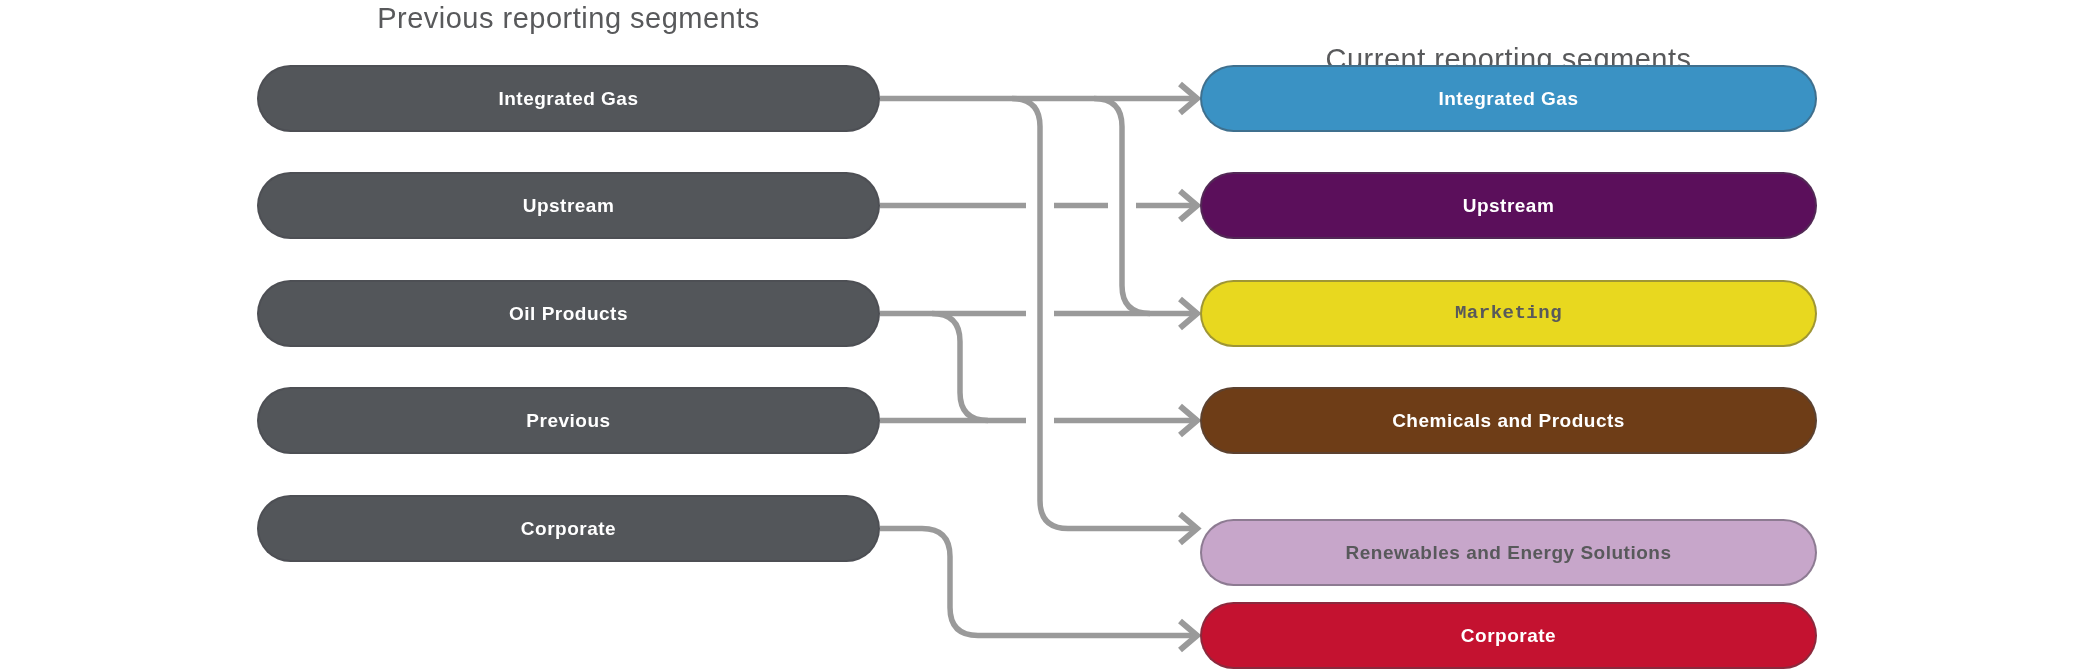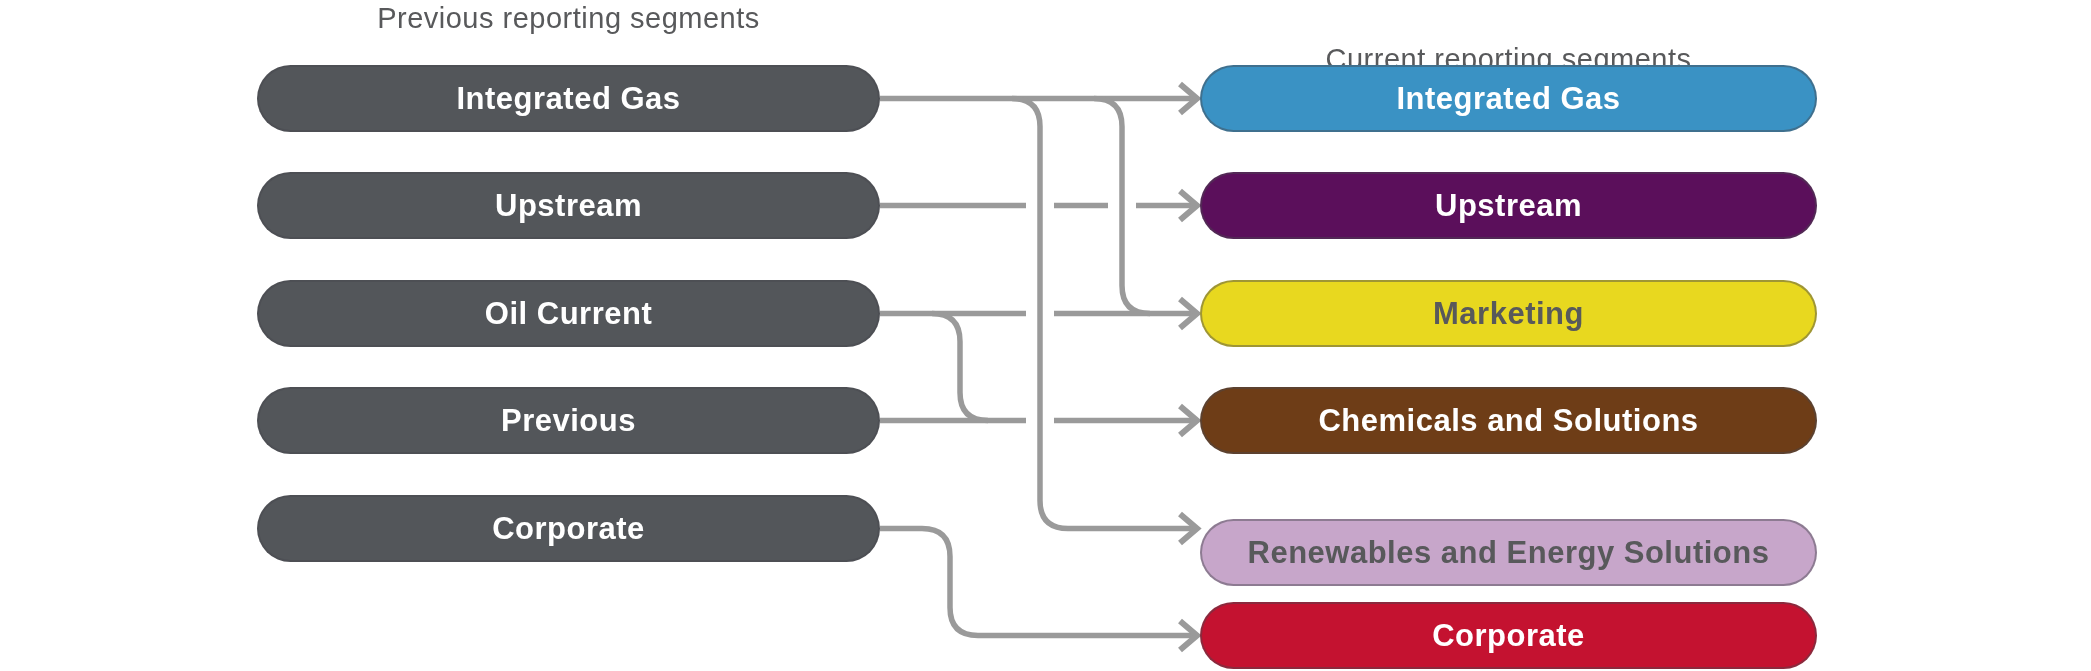--- a/index.html
+++ b/index.html
@@ -24,21 +24,21 @@
     letter-spacing: 0.5px;
   }
   .col-header.left  { left: 257px;  width: 623px; }
   .col-header.right { left: 1200px; width: 617px; margin-top: 41px; }
   .pill {
     position: absolute;
     height: 67px;
     line-height: 63px;
     border-radius: 40px;
     text-align: center;
-    font-size: 31px;
+    font-size: 19px;
     font-weight: 700;
     letter-spacing: 0.5px;
     box-sizing: border-box;
     border: 2px solid rgba(70, 72, 78, 0.45);
     white-space: nowrap;
   }
   .pill.prev { left: 257px;  width: 623px; }
   .pill.curr { left: 1200px; width: 617px; }
   svg.connectors {
     position: absolute;
@@ -80,24 +80,24 @@
       <path class="arrow" d="M1180 514 L1197 528.5 L1180 543"></path>
       <path class="arrow" d="M1180 621 L1197 635.5 L1180 650"></path>
     </g>
   </svg>
 
   <div class="col-header left" style="color: rgb(88, 89, 91);">Previous reporting segments</div>
   <div class="col-header right" style="color: rgb(88, 89, 91);">Current reporting segments</div>
 
   <div class="pill prev" style="top: 65px; background-color: rgb(83, 86, 90); color: rgb(255, 255, 255);">Integrated Gas</div>
   <div class="pill prev" style="top: 172px; background-color: rgb(83, 86, 90); color: rgb(255, 255, 255);">Upstream</div>
-  <div class="pill prev" style="top: 280px; background-color: rgb(83, 86, 90); color: rgb(255, 255, 255);">Oil Current</div>
+  <div class="pill prev" style="top: 280px; background-color: rgb(83, 86, 90); color: rgb(255, 255, 255);">Oil Products</div>
   <div class="pill prev" style="top: 387px; background-color: rgb(83, 86, 90); color: rgb(255, 255, 255);">Previous</div>
   <div class="pill prev" style="top: 495px; background-color: rgb(83, 86, 90); color: rgb(255, 255, 255);">Corporate</div>
 
   <div class="pill curr" style="top: 65px; background-color: rgb(58, 146, 196); color: rgb(255, 255, 255);">Integrated Gas</div>
   <div class="pill curr" style="top: 172px; background-color: rgb(91, 15, 91); color: rgb(255, 255, 255);">Upstream</div>
-  <div class="pill curr" style="top: 280px; background-color: rgb(232, 216, 31); color: rgb(88, 89, 91);">Marketing</div>
-  <div class="pill curr" style="top: 387px; background-color: rgb(110, 61, 23); color: rgb(255, 255, 255);">Chemicals and Solutions</div>
+  <div class="pill curr" style="top: 280px; background-color: rgb(232, 216, 31); color: rgb(88, 89, 91); font-family: Liberation Mono, monospace;">Marketing</div>
+  <div class="pill curr" style="top: 387px; background-color: rgb(110, 61, 23); color: rgb(255, 255, 255);">Chemicals and Products</div>
   <div class="pill curr" style="top: 495px; background-color: rgb(199, 166, 202); color: rgb(88, 89, 91); margin-top: 24px;">Renewables and Energy Solutions</div>
   <div class="pill curr" style="top: 602px; background-color: rgb(196, 18, 48); color: rgb(255, 255, 255);">Corporate</div>
 
 </div>
 
 </body></html>

